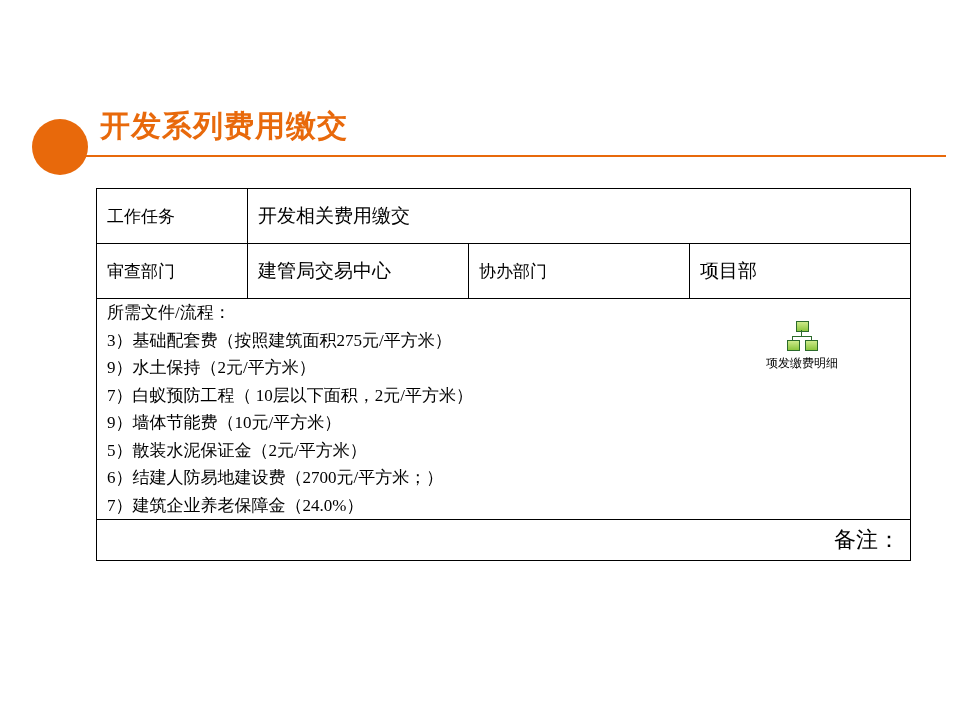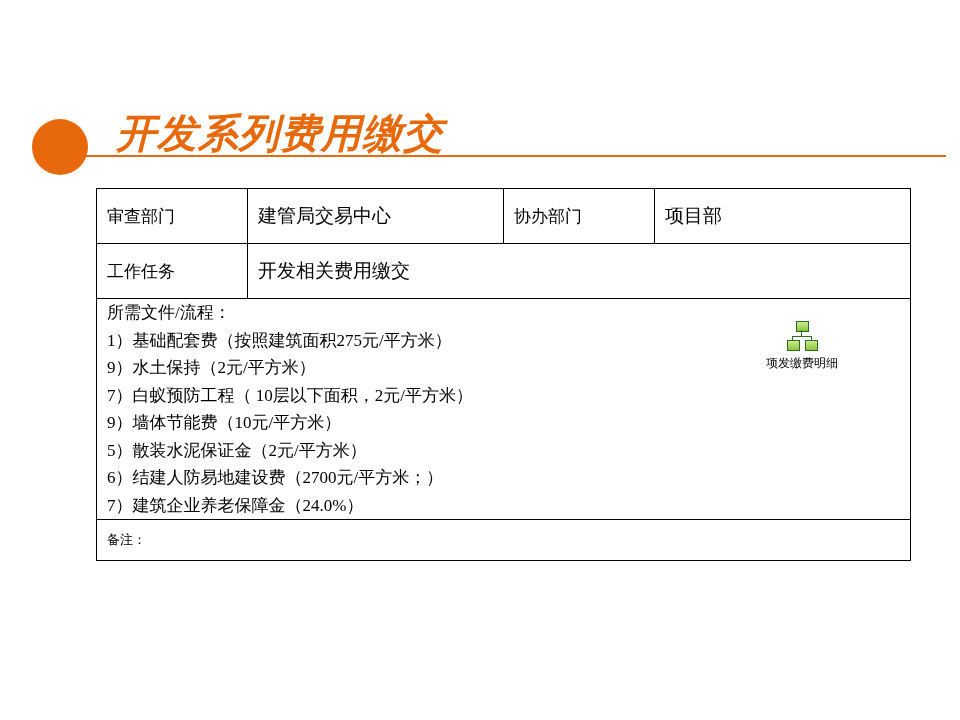--- a/index.html
+++ b/index.html
@@ -24,29 +24,28 @@
     position: absolute;
     left: 32px;
     top: 119px;
     width: 56px;
     height: 56px;
     border-radius: 50%;
     background: #E8690B;
   }
   .title-text {
     position: absolute;
-    left: 116px;
+    left: 100px;
     top: 106px;
     font-family: "Liberation Serif", serif;
     font-weight: bold;
-    font-size: 40px;
+    font-size: 30px;
     color: #E8690B;
     letter-spacing: 1px;
     white-space: nowrap;
-    font-style: italic;
   }
   .title-rule {
     position: absolute;
     left: 60px;
     top: 155px;
     width: 886px;
     height: 2px;
     background: #E8690B;
   }
 
@@ -99,21 +98,22 @@
     font-size: 17px;
     line-height: 1.62;
     color: #000;
   }
   .list-head .li {
     white-space: nowrap;
   }
 
   td.notecell {
     height: 40px;
-    font-size: 13px;
+    font-size: 22px;
+    text-align: right;
   }
 
   
   .obj {
     position: absolute;
     left: 640px;
     top: 22px;
     width: 130px;
     text-align: center;
   }
@@ -154,34 +154,34 @@
 <div class="slide">
 
   <div class="title-bullet"></div>
   <div class="title-text">开发系列费用缴交</div>
   <div class="title-rule"></div>
 
   <div class="tbl-wrap">
     <table class="main">
       <tbody>
           <tr>
+        <td class="lbl">工作任务</td>
+        <td class="val val-strong" colspan="3">开发相关费用缴交</td>
+      </tr>
+      <tr>
         <td class="lbl">审查部门</td>
         <td class="val">建管局交易中心</td>
         <td class="lbl2">协办部门</td>
         <td class="val">项目部</td>
       </tr>
       <tr>
-        <td class="lbl">工作任务</td>
-        <td class="val val-strong" colspan="3">开发相关费用缴交</td>
-      </tr>
-      <tr>
         <td class="listcell" colspan="4">
           <div class="list-head">
             <div class="li">所需文件/流程：</div>
-            <div class="li">1）基础配套费（按照建筑面积275元/平方米）</div>
+            <div class="li">3）基础配套费（按照建筑面积275元/平方米）</div>
             <div class="li">9）水土保持（2元/平方米）</div>
             <div class="li">7）白蚁预防工程（ 10层以下面积，2元/平方米）</div>
             <div class="li">9）墙体节能费（10元/平方米）</div>
             <div class="li">5）散装水泥保证金（2元/平方米）</div>
             <div class="li">6）结建人防易地建设费（2700元/平方米；）</div>
             <div class="li">7）建筑企业养老保障金（24.0%）</div>
           </div>
 
           <div class="obj">
             <div class="obj-glyph">

